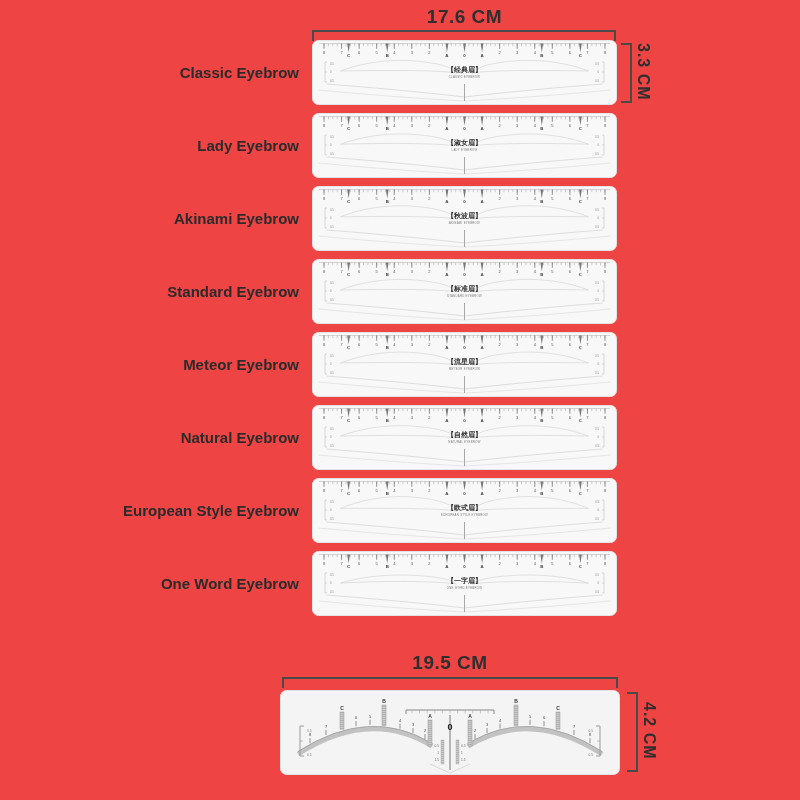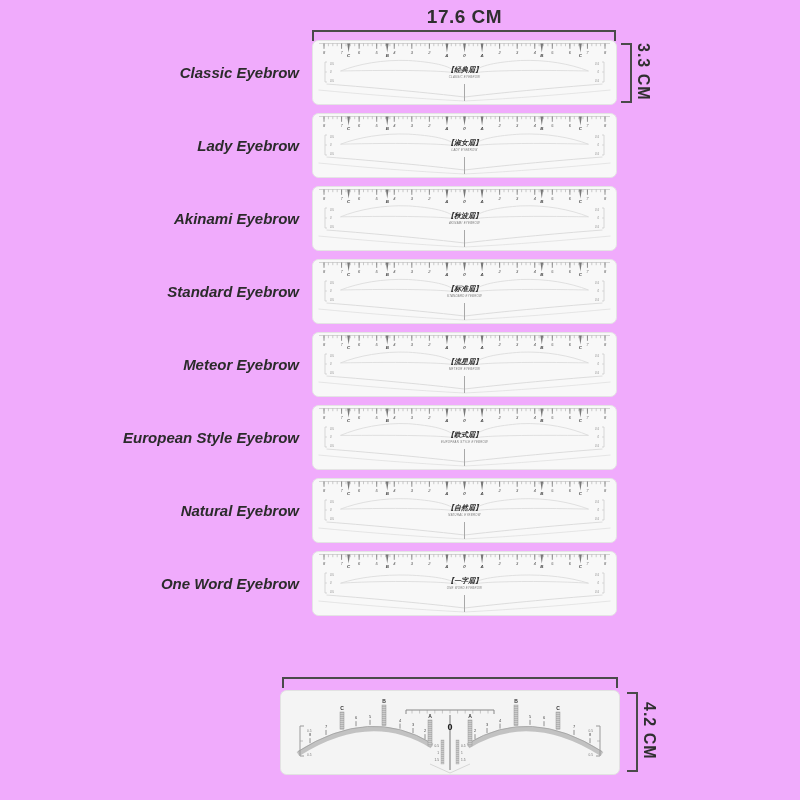--- a/index.html
+++ b/index.html
@@ -1,26 +1,26 @@
 <!DOCTYPE html>
 <html><head>
 <meta charset="utf-8">
 <style>
   html,body{margin:0;padding:0;background:#fff;}
-  .page{position:relative;width:800px;height:800px;background:#f0abfc;overflow:hidden;
+  .page{position:relative;width:800px;height:800px;background:#ef4444;overflow:hidden;
         font-family:"Liberation Sans",sans-serif;}
   .dim-text{position:absolute;text-align:center;font-size:19px;font-weight:600;
         color:#2f2f2f;letter-spacing:.5px;}
   .h-bracket{position:absolute;height:9px;border-top:2px solid #4a4a4a;
         border-left:2px solid #4a4a4a;border-right:2px solid #4a4a4a;}
   .v-bracket{position:absolute;width:9px;border-right:2px solid #4a4a4a;
         border-top:2px solid #4a4a4a;border-bottom:2px solid #4a4a4a;}
   .v-dim-text{position:absolute;display:flex;align-items:center;justify-content:center;
         writing-mode:vertical-rl;font-size:16px;font-weight:600;color:#2f2f2f;letter-spacing:1px;}
-  .rows{position:absolute;left:0;top:40px;width:617px;font-style:italic;}
+  .rows{position:absolute;left:0;top:40px;width:617px;}
   .ruler-row{display:flex;align-items:center;height:65px;margin-bottom:8px;}
   .ruler-label{width:312px;box-sizing:border-box;padding-right:13px;text-align:right;
         font-size:15px;font-weight:bold;color:#2b2b2b;}
   .ruler-svg{width:305px;height:65px;display:block;}
   .big-ruler-svg{position:absolute;left:280px;top:690px;width:340px;height:85px;}
   svg text{font-family:"Liberation Sans",sans-serif;}
 </style>
 </head>
 <body>
 
@@ -692,20 +692,153 @@
           <text x="18" y="33" font-size="2.8" fill="#888" text-anchor="start">0</text>
           <text x="18" y="42" font-size="2.8" fill="#888" text-anchor="start">0.5</text>
           <path d="M290,22 h2 v20 h-2" fill="none" stroke="#c8c8c8" stroke-width="0.7"></path>
           <line x1="292" y1="32" x2="290" y2="32" stroke="#c8c8c8" stroke-width="0.6"></line>
           <text x="287" y="24.5" font-size="2.8" fill="#888" text-anchor="end">0.5</text>
           <text x="287" y="33" font-size="2.8" fill="#888" text-anchor="end">0</text>
           <text x="287" y="42" font-size="2.8" fill="#888" text-anchor="end">0.5</text>
         </svg>
       </div>
       <div class="ruler-row">
+        <div class="ruler-label">Natural Eyebrow</div>
+        <svg class="ruler-svg" viewBox="0 0 305 65">
+          <rect x="0.5" y="0.5" width="304" height="64" rx="6" fill="#f8f8f8" stroke="#e4e4e4"></rect>
+          <line x1="7" y1="3.5" x2="298" y2="3.5" stroke="#bbb" stroke-width="0.6"></line>
+          <line x1="12.0" y1="3.5" x2="12.0" y2="6.2" stroke="#9a9a9a" stroke-width="0.5"></line>
+          <line x1="16.4" y1="3.5" x2="16.4" y2="6.2" stroke="#9a9a9a" stroke-width="0.5"></line>
+          <line x1="20.8" y1="3.5" x2="20.8" y2="6.2" stroke="#9a9a9a" stroke-width="0.5"></line>
+          <line x1="25.2" y1="3.5" x2="25.2" y2="6.2" stroke="#9a9a9a" stroke-width="0.5"></line>
+          <line x1="29.6" y1="3.5" x2="29.6" y2="6.2" stroke="#9a9a9a" stroke-width="0.5"></line>
+          <line x1="34.0" y1="3.5" x2="34.0" y2="6.2" stroke="#9a9a9a" stroke-width="0.5"></line>
+          <line x1="38.3" y1="3.5" x2="38.3" y2="6.2" stroke="#9a9a9a" stroke-width="0.5"></line>
+          <line x1="42.7" y1="3.5" x2="42.7" y2="6.2" stroke="#9a9a9a" stroke-width="0.5"></line>
+          <line x1="47.1" y1="3.5" x2="47.1" y2="6.2" stroke="#9a9a9a" stroke-width="0.5"></line>
+          <line x1="51.5" y1="3.5" x2="51.5" y2="6.2" stroke="#9a9a9a" stroke-width="0.5"></line>
+          <line x1="55.9" y1="3.5" x2="55.9" y2="6.2" stroke="#9a9a9a" stroke-width="0.5"></line>
+          <line x1="60.3" y1="3.5" x2="60.3" y2="6.2" stroke="#9a9a9a" stroke-width="0.5"></line>
+          <line x1="64.7" y1="3.5" x2="64.7" y2="6.2" stroke="#9a9a9a" stroke-width="0.5"></line>
+          <line x1="69.1" y1="3.5" x2="69.1" y2="6.2" stroke="#9a9a9a" stroke-width="0.5"></line>
+          <line x1="73.5" y1="3.5" x2="73.5" y2="6.2" stroke="#9a9a9a" stroke-width="0.5"></line>
+          <line x1="77.9" y1="3.5" x2="77.9" y2="6.2" stroke="#9a9a9a" stroke-width="0.5"></line>
+          <line x1="82.3" y1="3.5" x2="82.3" y2="6.2" stroke="#9a9a9a" stroke-width="0.5"></line>
+          <line x1="86.6" y1="3.5" x2="86.6" y2="6.2" stroke="#9a9a9a" stroke-width="0.5"></line>
+          <line x1="91.0" y1="3.5" x2="91.0" y2="6.2" stroke="#9a9a9a" stroke-width="0.5"></line>
+          <line x1="95.4" y1="3.5" x2="95.4" y2="6.2" stroke="#9a9a9a" stroke-width="0.5"></line>
+          <line x1="99.8" y1="3.5" x2="99.8" y2="6.2" stroke="#9a9a9a" stroke-width="0.5"></line>
+          <line x1="104.2" y1="3.5" x2="104.2" y2="6.2" stroke="#9a9a9a" stroke-width="0.5"></line>
+          <line x1="108.6" y1="3.5" x2="108.6" y2="6.2" stroke="#9a9a9a" stroke-width="0.5"></line>
+          <line x1="113.0" y1="3.5" x2="113.0" y2="6.2" stroke="#9a9a9a" stroke-width="0.5"></line>
+          <line x1="117.4" y1="3.5" x2="117.4" y2="6.2" stroke="#9a9a9a" stroke-width="0.5"></line>
+          <line x1="121.8" y1="3.5" x2="121.8" y2="6.2" stroke="#9a9a9a" stroke-width="0.5"></line>
+          <line x1="126.2" y1="3.5" x2="126.2" y2="6.2" stroke="#9a9a9a" stroke-width="0.5"></line>
+          <line x1="130.5" y1="3.5" x2="130.5" y2="6.2" stroke="#9a9a9a" stroke-width="0.5"></line>
+          <line x1="134.9" y1="3.5" x2="134.9" y2="6.2" stroke="#9a9a9a" stroke-width="0.5"></line>
+          <line x1="139.3" y1="3.5" x2="139.3" y2="6.2" stroke="#9a9a9a" stroke-width="0.5"></line>
+          <line x1="143.7" y1="3.5" x2="143.7" y2="6.2" stroke="#9a9a9a" stroke-width="0.5"></line>
+          <line x1="148.1" y1="3.5" x2="148.1" y2="6.2" stroke="#9a9a9a" stroke-width="0.5"></line>
+          <line x1="152.5" y1="3.5" x2="152.5" y2="6.2" stroke="#9a9a9a" stroke-width="0.5"></line>
+          <line x1="156.9" y1="3.5" x2="156.9" y2="6.2" stroke="#9a9a9a" stroke-width="0.5"></line>
+          <line x1="161.3" y1="3.5" x2="161.3" y2="6.2" stroke="#9a9a9a" stroke-width="0.5"></line>
+          <line x1="165.7" y1="3.5" x2="165.7" y2="6.2" stroke="#9a9a9a" stroke-width="0.5"></line>
+          <line x1="170.1" y1="3.5" x2="170.1" y2="6.2" stroke="#9a9a9a" stroke-width="0.5"></line>
+          <line x1="174.5" y1="3.5" x2="174.5" y2="6.2" stroke="#9a9a9a" stroke-width="0.5"></line>
+          <line x1="178.8" y1="3.5" x2="178.8" y2="6.2" stroke="#9a9a9a" stroke-width="0.5"></line>
+          <line x1="183.2" y1="3.5" x2="183.2" y2="6.2" stroke="#9a9a9a" stroke-width="0.5"></line>
+          <line x1="187.6" y1="3.5" x2="187.6" y2="6.2" stroke="#9a9a9a" stroke-width="0.5"></line>
+          <line x1="192.0" y1="3.5" x2="192.0" y2="6.2" stroke="#9a9a9a" stroke-width="0.5"></line>
+          <line x1="196.4" y1="3.5" x2="196.4" y2="6.2" stroke="#9a9a9a" stroke-width="0.5"></line>
+          <line x1="200.8" y1="3.5" x2="200.8" y2="6.2" stroke="#9a9a9a" stroke-width="0.5"></line>
+          <line x1="205.2" y1="3.5" x2="205.2" y2="6.2" stroke="#9a9a9a" stroke-width="0.5"></line>
+          <line x1="209.6" y1="3.5" x2="209.6" y2="6.2" stroke="#9a9a9a" stroke-width="0.5"></line>
+          <line x1="214.0" y1="3.5" x2="214.0" y2="6.2" stroke="#9a9a9a" stroke-width="0.5"></line>
+          <line x1="218.4" y1="3.5" x2="218.4" y2="6.2" stroke="#9a9a9a" stroke-width="0.5"></line>
+          <line x1="222.8" y1="3.5" x2="222.8" y2="6.2" stroke="#9a9a9a" stroke-width="0.5"></line>
+          <line x1="227.1" y1="3.5" x2="227.1" y2="6.2" stroke="#9a9a9a" stroke-width="0.5"></line>
+          <line x1="231.5" y1="3.5" x2="231.5" y2="6.2" stroke="#9a9a9a" stroke-width="0.5"></line>
+          <line x1="235.9" y1="3.5" x2="235.9" y2="6.2" stroke="#9a9a9a" stroke-width="0.5"></line>
+          <line x1="240.3" y1="3.5" x2="240.3" y2="6.2" stroke="#9a9a9a" stroke-width="0.5"></line>
+          <line x1="244.7" y1="3.5" x2="244.7" y2="6.2" stroke="#9a9a9a" stroke-width="0.5"></line>
+          <line x1="249.1" y1="3.5" x2="249.1" y2="6.2" stroke="#9a9a9a" stroke-width="0.5"></line>
+          <line x1="253.5" y1="3.5" x2="253.5" y2="6.2" stroke="#9a9a9a" stroke-width="0.5"></line>
+          <line x1="257.9" y1="3.5" x2="257.9" y2="6.2" stroke="#9a9a9a" stroke-width="0.5"></line>
+          <line x1="262.3" y1="3.5" x2="262.3" y2="6.2" stroke="#9a9a9a" stroke-width="0.5"></line>
+          <line x1="266.7" y1="3.5" x2="266.7" y2="6.2" stroke="#9a9a9a" stroke-width="0.5"></line>
+          <line x1="271.0" y1="3.5" x2="271.0" y2="6.2" stroke="#9a9a9a" stroke-width="0.5"></line>
+          <line x1="275.4" y1="3.5" x2="275.4" y2="6.2" stroke="#9a9a9a" stroke-width="0.5"></line>
+          <line x1="279.8" y1="3.5" x2="279.8" y2="6.2" stroke="#9a9a9a" stroke-width="0.5"></line>
+          <line x1="284.2" y1="3.5" x2="284.2" y2="6.2" stroke="#9a9a9a" stroke-width="0.5"></line>
+          <line x1="288.6" y1="3.5" x2="288.6" y2="6.2" stroke="#9a9a9a" stroke-width="0.5"></line>
+          <line x1="293.0" y1="3.5" x2="293.0" y2="6.2" stroke="#9a9a9a" stroke-width="0.5"></line>
+          <line x1="12" y1="3.5" x2="12" y2="8.8" stroke="#777" stroke-width="0.8"></line>
+          <text x="12" y="13.5" font-size="4" fill="#555" text-anchor="middle">8</text>
+          <line x1="29.5625" y1="3.5" x2="29.5625" y2="8.8" stroke="#777" stroke-width="0.8"></line>
+          <text x="29.5625" y="13.5" font-size="4" fill="#555" text-anchor="middle">7</text>
+          <path d="M35.18750000000001,3.5 L37.987500000000004,3.5 L36.587500000000006,12.5 Z" fill="#787878"></path>
+          <text x="36.587500000000006" y="17" font-size="4.4" font-weight="bold" fill="#444" text-anchor="middle">C</text>
+          <line x1="47.125" y1="3.5" x2="47.125" y2="8.8" stroke="#777" stroke-width="0.8"></line>
+          <text x="47.125" y="13.5" font-size="4" fill="#555" text-anchor="middle">6</text>
+          <line x1="64.6875" y1="3.5" x2="64.6875" y2="8.8" stroke="#777" stroke-width="0.8"></line>
+          <text x="64.6875" y="13.5" font-size="4" fill="#555" text-anchor="middle">5</text>
+          <path d="M73.82499999999999,3.5 L76.625,3.5 L75.225,12.5 Z" fill="#787878"></path>
+          <text x="75.225" y="17" font-size="4.4" font-weight="bold" fill="#444" text-anchor="middle">B</text>
+          <line x1="82.25" y1="3.5" x2="82.25" y2="8.8" stroke="#777" stroke-width="0.8"></line>
+          <text x="82.25" y="13.5" font-size="4" fill="#555" text-anchor="middle">4</text>
+          <line x1="99.8125" y1="3.5" x2="99.8125" y2="8.8" stroke="#777" stroke-width="0.8"></line>
+          <text x="99.8125" y="13.5" font-size="4" fill="#555" text-anchor="middle">3</text>
+          <line x1="117.375" y1="3.5" x2="117.375" y2="8.8" stroke="#777" stroke-width="0.8"></line>
+          <text x="117.375" y="13.5" font-size="4" fill="#555" text-anchor="middle">2</text>
+          <path d="M133.5375,3.5 L136.3375,3.5 L134.9375,12.5 Z" fill="#787878"></path>
+          <text x="134.9375" y="17" font-size="4.4" font-weight="bold" fill="#444" text-anchor="middle">A</text>
+          <path d="M151.1,3.5 L153.9,3.5 L152.5,12.5 Z" fill="#787878"></path>
+          <text x="152.5" y="17" font-size="4.4" font-weight="bold" fill="#444" text-anchor="middle">0</text>
+          <path d="M168.6625,3.5 L171.4625,3.5 L170.0625,12.5 Z" fill="#787878"></path>
+          <text x="170.0625" y="17" font-size="4.4" font-weight="bold" fill="#444" text-anchor="middle">A</text>
+          <line x1="187.625" y1="3.5" x2="187.625" y2="8.8" stroke="#777" stroke-width="0.8"></line>
+          <text x="187.625" y="13.5" font-size="4" fill="#555" text-anchor="middle">2</text>
+          <line x1="205.1875" y1="3.5" x2="205.1875" y2="8.8" stroke="#777" stroke-width="0.8"></line>
+          <text x="205.1875" y="13.5" font-size="4" fill="#555" text-anchor="middle">3</text>
+          <line x1="222.75" y1="3.5" x2="222.75" y2="8.8" stroke="#777" stroke-width="0.8"></line>
+          <text x="222.75" y="13.5" font-size="4" fill="#555" text-anchor="middle">4</text>
+          <path d="M228.375,3.5 L231.175,3.5 L229.775,12.5 Z" fill="#787878"></path>
+          <text x="229.775" y="17" font-size="4.4" font-weight="bold" fill="#444" text-anchor="middle">B</text>
+          <line x1="240.3125" y1="3.5" x2="240.3125" y2="8.8" stroke="#777" stroke-width="0.8"></line>
+          <text x="240.3125" y="13.5" font-size="4" fill="#555" text-anchor="middle">5</text>
+          <line x1="257.875" y1="3.5" x2="257.875" y2="8.8" stroke="#777" stroke-width="0.8"></line>
+          <text x="257.875" y="13.5" font-size="4" fill="#555" text-anchor="middle">6</text>
+          <path d="M267.01250000000005,3.5 L269.8125,3.5 L268.4125,12.5 Z" fill="#787878"></path>
+          <text x="268.4125" y="17" font-size="4.4" font-weight="bold" fill="#444" text-anchor="middle">C</text>
+          <line x1="275.4375" y1="3.5" x2="275.4375" y2="8.8" stroke="#777" stroke-width="0.8"></line>
+          <text x="275.4375" y="13.5" font-size="4" fill="#555" text-anchor="middle">7</text>
+          <line x1="293" y1="3.5" x2="293" y2="8.8" stroke="#777" stroke-width="0.8"></line>
+          <text x="293" y="13.5" font-size="4" fill="#555" text-anchor="middle">8</text>
+          <path d="M160.5,33 C166.5,25.2 186.5,22.25 208.5,20.8 C234.5,19.825 258.5,24.2 276.5,31.1 C250.5,30.5 216.5,30 186.5,31 C170.5,31.6 163.5,32.4 160.5,33 Z" fill="none" stroke="#d9d9d9" stroke-width="0.8"></path>
+          <path d="M160.5,33 C166.5,25.2 186.5,22.25 208.5,20.8 C234.5,19.825 258.5,24.2 276.5,31.1 C250.5,30.5 216.5,30 186.5,31 C170.5,31.6 163.5,32.4 160.5,33 Z" fill="none" stroke="#d9d9d9" stroke-width="0.8" transform="matrix(-1,0,0,1,305,0)"></path>
+          <path d="M152.5,57 C118.5,53 66.5,48 14.5,44" fill="none" stroke="#d5d5d5" stroke-width="0.8"></path>
+          <path d="M152.5,61 C102.5,58.5 48.5,54 6.5,50" fill="none" stroke="#dcdcdc" stroke-width="0.7"></path>
+          <path d="M152.5,57 C118.5,53 66.5,48 14.5,44" fill="none" stroke="#d5d5d5" stroke-width="0.8" transform="matrix(-1,0,0,1,305,0)"></path>
+          <path d="M152.5,61 C102.5,58.5 48.5,54 6.5,50" fill="none" stroke="#dcdcdc" stroke-width="0.7" transform="matrix(-1,0,0,1,305,0)"></path>
+          <line x1="152.5" y1="44" x2="152.5" y2="61" stroke="#a8a8a8" stroke-width="1"></line>
+          <text x="152.5" y="31.5" font-size="7" font-weight="bold" fill="#2d2d2d" text-anchor="middle">【自然眉】</text>
+          <text x="152.5" y="37.5" font-size="2.8" fill="#777" text-anchor="middle" letter-spacing="0.3">NATURAL EYEBROW</text>
+          <path d="M15,22 h-2 v20 h2" fill="none" stroke="#c8c8c8" stroke-width="0.7"></path>
+          <line x1="13" y1="32" x2="15" y2="32" stroke="#c8c8c8" stroke-width="0.6"></line>
+          <text x="18" y="24.5" font-size="2.8" fill="#888" text-anchor="start">0.5</text>
+          <text x="18" y="33" font-size="2.8" fill="#888" text-anchor="start">0</text>
+          <text x="18" y="42" font-size="2.8" fill="#888" text-anchor="start">0.5</text>
+          <path d="M290,22 h2 v20 h-2" fill="none" stroke="#c8c8c8" stroke-width="0.7"></path>
+          <line x1="292" y1="32" x2="290" y2="32" stroke="#c8c8c8" stroke-width="0.6"></line>
+          <text x="287" y="24.5" font-size="2.8" fill="#888" text-anchor="end">0.5</text>
+          <text x="287" y="33" font-size="2.8" fill="#888" text-anchor="end">0</text>
+          <text x="287" y="42" font-size="2.8" fill="#888" text-anchor="end">0.5</text>
+        </svg>
+      </div>
+      <div class="ruler-row">
         <div class="ruler-label">European Style Eyebrow</div>
         <svg class="ruler-svg" viewBox="0 0 305 65">
           <rect x="0.5" y="0.5" width="304" height="64" rx="6" fill="#f8f8f8" stroke="#e4e4e4"></rect>
           <line x1="7" y1="3.5" x2="298" y2="3.5" stroke="#bbb" stroke-width="0.6"></line>
           <line x1="12.0" y1="3.5" x2="12.0" y2="6.2" stroke="#9a9a9a" stroke-width="0.5"></line>
           <line x1="16.4" y1="3.5" x2="16.4" y2="6.2" stroke="#9a9a9a" stroke-width="0.5"></line>
           <line x1="20.8" y1="3.5" x2="20.8" y2="6.2" stroke="#9a9a9a" stroke-width="0.5"></line>
           <line x1="25.2" y1="3.5" x2="25.2" y2="6.2" stroke="#9a9a9a" stroke-width="0.5"></line>
           <line x1="29.6" y1="3.5" x2="29.6" y2="6.2" stroke="#9a9a9a" stroke-width="0.5"></line>
           <line x1="34.0" y1="3.5" x2="34.0" y2="6.2" stroke="#9a9a9a" stroke-width="0.5"></line>
@@ -812,153 +945,20 @@
           <text x="293" y="13.5" font-size="4" fill="#555" text-anchor="middle">8</text>
           <path d="M160.5,33 C166.5,23.8 186.5,20.5 208.5,18.7 C234.5,17.549999999999997 258.5,22.8 276.5,30.4 C250.5,30.5 216.5,30 186.5,31 C170.5,31.6 163.5,32.4 160.5,33 Z" fill="none" stroke="#d9d9d9" stroke-width="0.8"></path>
           <path d="M160.5,33 C166.5,23.8 186.5,20.5 208.5,18.7 C234.5,17.549999999999997 258.5,22.8 276.5,30.4 C250.5,30.5 216.5,30 186.5,31 C170.5,31.6 163.5,32.4 160.5,33 Z" fill="none" stroke="#d9d9d9" stroke-width="0.8" transform="matrix(-1,0,0,1,305,0)"></path>
           <path d="M152.5,57 C118.5,53 66.5,48 14.5,44" fill="none" stroke="#d5d5d5" stroke-width="0.8"></path>
           <path d="M152.5,61 C102.5,58.5 48.5,54 6.5,50" fill="none" stroke="#dcdcdc" stroke-width="0.7"></path>
           <path d="M152.5,57 C118.5,53 66.5,48 14.5,44" fill="none" stroke="#d5d5d5" stroke-width="0.8" transform="matrix(-1,0,0,1,305,0)"></path>
           <path d="M152.5,61 C102.5,58.5 48.5,54 6.5,50" fill="none" stroke="#dcdcdc" stroke-width="0.7" transform="matrix(-1,0,0,1,305,0)"></path>
           <line x1="152.5" y1="44" x2="152.5" y2="61" stroke="#a8a8a8" stroke-width="1"></line>
           <text x="152.5" y="31.5" font-size="7" font-weight="bold" fill="#2d2d2d" text-anchor="middle">【欧式眉】</text>
           <text x="152.5" y="37.5" font-size="2.8" fill="#777" text-anchor="middle" letter-spacing="0.3">EUROPEAN STYLE EYEBROW</text>
-          <path d="M15,22 h-2 v20 h2" fill="none" stroke="#c8c8c8" stroke-width="0.7"></path>
-          <line x1="13" y1="32" x2="15" y2="32" stroke="#c8c8c8" stroke-width="0.6"></line>
-          <text x="18" y="24.5" font-size="2.8" fill="#888" text-anchor="start">0.5</text>
-          <text x="18" y="33" font-size="2.8" fill="#888" text-anchor="start">0</text>
-          <text x="18" y="42" font-size="2.8" fill="#888" text-anchor="start">0.5</text>
-          <path d="M290,22 h2 v20 h-2" fill="none" stroke="#c8c8c8" stroke-width="0.7"></path>
-          <line x1="292" y1="32" x2="290" y2="32" stroke="#c8c8c8" stroke-width="0.6"></line>
-          <text x="287" y="24.5" font-size="2.8" fill="#888" text-anchor="end">0.5</text>
-          <text x="287" y="33" font-size="2.8" fill="#888" text-anchor="end">0</text>
-          <text x="287" y="42" font-size="2.8" fill="#888" text-anchor="end">0.5</text>
-        </svg>
-      </div>
-      <div class="ruler-row">
-        <div class="ruler-label">Natural Eyebrow</div>
-        <svg class="ruler-svg" viewBox="0 0 305 65">
-          <rect x="0.5" y="0.5" width="304" height="64" rx="6" fill="#f8f8f8" stroke="#e4e4e4"></rect>
-          <line x1="7" y1="3.5" x2="298" y2="3.5" stroke="#bbb" stroke-width="0.6"></line>
-          <line x1="12.0" y1="3.5" x2="12.0" y2="6.2" stroke="#9a9a9a" stroke-width="0.5"></line>
-          <line x1="16.4" y1="3.5" x2="16.4" y2="6.2" stroke="#9a9a9a" stroke-width="0.5"></line>
-          <line x1="20.8" y1="3.5" x2="20.8" y2="6.2" stroke="#9a9a9a" stroke-width="0.5"></line>
-          <line x1="25.2" y1="3.5" x2="25.2" y2="6.2" stroke="#9a9a9a" stroke-width="0.5"></line>
-          <line x1="29.6" y1="3.5" x2="29.6" y2="6.2" stroke="#9a9a9a" stroke-width="0.5"></line>
-          <line x1="34.0" y1="3.5" x2="34.0" y2="6.2" stroke="#9a9a9a" stroke-width="0.5"></line>
-          <line x1="38.3" y1="3.5" x2="38.3" y2="6.2" stroke="#9a9a9a" stroke-width="0.5"></line>
-          <line x1="42.7" y1="3.5" x2="42.7" y2="6.2" stroke="#9a9a9a" stroke-width="0.5"></line>
-          <line x1="47.1" y1="3.5" x2="47.1" y2="6.2" stroke="#9a9a9a" stroke-width="0.5"></line>
-          <line x1="51.5" y1="3.5" x2="51.5" y2="6.2" stroke="#9a9a9a" stroke-width="0.5"></line>
-          <line x1="55.9" y1="3.5" x2="55.9" y2="6.2" stroke="#9a9a9a" stroke-width="0.5"></line>
-          <line x1="60.3" y1="3.5" x2="60.3" y2="6.2" stroke="#9a9a9a" stroke-width="0.5"></line>
-          <line x1="64.7" y1="3.5" x2="64.7" y2="6.2" stroke="#9a9a9a" stroke-width="0.5"></line>
-          <line x1="69.1" y1="3.5" x2="69.1" y2="6.2" stroke="#9a9a9a" stroke-width="0.5"></line>
-          <line x1="73.5" y1="3.5" x2="73.5" y2="6.2" stroke="#9a9a9a" stroke-width="0.5"></line>
-          <line x1="77.9" y1="3.5" x2="77.9" y2="6.2" stroke="#9a9a9a" stroke-width="0.5"></line>
-          <line x1="82.3" y1="3.5" x2="82.3" y2="6.2" stroke="#9a9a9a" stroke-width="0.5"></line>
-          <line x1="86.6" y1="3.5" x2="86.6" y2="6.2" stroke="#9a9a9a" stroke-width="0.5"></line>
-          <line x1="91.0" y1="3.5" x2="91.0" y2="6.2" stroke="#9a9a9a" stroke-width="0.5"></line>
-          <line x1="95.4" y1="3.5" x2="95.4" y2="6.2" stroke="#9a9a9a" stroke-width="0.5"></line>
-          <line x1="99.8" y1="3.5" x2="99.8" y2="6.2" stroke="#9a9a9a" stroke-width="0.5"></line>
-          <line x1="104.2" y1="3.5" x2="104.2" y2="6.2" stroke="#9a9a9a" stroke-width="0.5"></line>
-          <line x1="108.6" y1="3.5" x2="108.6" y2="6.2" stroke="#9a9a9a" stroke-width="0.5"></line>
-          <line x1="113.0" y1="3.5" x2="113.0" y2="6.2" stroke="#9a9a9a" stroke-width="0.5"></line>
-          <line x1="117.4" y1="3.5" x2="117.4" y2="6.2" stroke="#9a9a9a" stroke-width="0.5"></line>
-          <line x1="121.8" y1="3.5" x2="121.8" y2="6.2" stroke="#9a9a9a" stroke-width="0.5"></line>
-          <line x1="126.2" y1="3.5" x2="126.2" y2="6.2" stroke="#9a9a9a" stroke-width="0.5"></line>
-          <line x1="130.5" y1="3.5" x2="130.5" y2="6.2" stroke="#9a9a9a" stroke-width="0.5"></line>
-          <line x1="134.9" y1="3.5" x2="134.9" y2="6.2" stroke="#9a9a9a" stroke-width="0.5"></line>
-          <line x1="139.3" y1="3.5" x2="139.3" y2="6.2" stroke="#9a9a9a" stroke-width="0.5"></line>
-          <line x1="143.7" y1="3.5" x2="143.7" y2="6.2" stroke="#9a9a9a" stroke-width="0.5"></line>
-          <line x1="148.1" y1="3.5" x2="148.1" y2="6.2" stroke="#9a9a9a" stroke-width="0.5"></line>
-          <line x1="152.5" y1="3.5" x2="152.5" y2="6.2" stroke="#9a9a9a" stroke-width="0.5"></line>
-          <line x1="156.9" y1="3.5" x2="156.9" y2="6.2" stroke="#9a9a9a" stroke-width="0.5"></line>
-          <line x1="161.3" y1="3.5" x2="161.3" y2="6.2" stroke="#9a9a9a" stroke-width="0.5"></line>
-          <line x1="165.7" y1="3.5" x2="165.7" y2="6.2" stroke="#9a9a9a" stroke-width="0.5"></line>
-          <line x1="170.1" y1="3.5" x2="170.1" y2="6.2" stroke="#9a9a9a" stroke-width="0.5"></line>
-          <line x1="174.5" y1="3.5" x2="174.5" y2="6.2" stroke="#9a9a9a" stroke-width="0.5"></line>
-          <line x1="178.8" y1="3.5" x2="178.8" y2="6.2" stroke="#9a9a9a" stroke-width="0.5"></line>
-          <line x1="183.2" y1="3.5" x2="183.2" y2="6.2" stroke="#9a9a9a" stroke-width="0.5"></line>
-          <line x1="187.6" y1="3.5" x2="187.6" y2="6.2" stroke="#9a9a9a" stroke-width="0.5"></line>
-          <line x1="192.0" y1="3.5" x2="192.0" y2="6.2" stroke="#9a9a9a" stroke-width="0.5"></line>
-          <line x1="196.4" y1="3.5" x2="196.4" y2="6.2" stroke="#9a9a9a" stroke-width="0.5"></line>
-          <line x1="200.8" y1="3.5" x2="200.8" y2="6.2" stroke="#9a9a9a" stroke-width="0.5"></line>
-          <line x1="205.2" y1="3.5" x2="205.2" y2="6.2" stroke="#9a9a9a" stroke-width="0.5"></line>
-          <line x1="209.6" y1="3.5" x2="209.6" y2="6.2" stroke="#9a9a9a" stroke-width="0.5"></line>
-          <line x1="214.0" y1="3.5" x2="214.0" y2="6.2" stroke="#9a9a9a" stroke-width="0.5"></line>
-          <line x1="218.4" y1="3.5" x2="218.4" y2="6.2" stroke="#9a9a9a" stroke-width="0.5"></line>
-          <line x1="222.8" y1="3.5" x2="222.8" y2="6.2" stroke="#9a9a9a" stroke-width="0.5"></line>
-          <line x1="227.1" y1="3.5" x2="227.1" y2="6.2" stroke="#9a9a9a" stroke-width="0.5"></line>
-          <line x1="231.5" y1="3.5" x2="231.5" y2="6.2" stroke="#9a9a9a" stroke-width="0.5"></line>
-          <line x1="235.9" y1="3.5" x2="235.9" y2="6.2" stroke="#9a9a9a" stroke-width="0.5"></line>
-          <line x1="240.3" y1="3.5" x2="240.3" y2="6.2" stroke="#9a9a9a" stroke-width="0.5"></line>
-          <line x1="244.7" y1="3.5" x2="244.7" y2="6.2" stroke="#9a9a9a" stroke-width="0.5"></line>
-          <line x1="249.1" y1="3.5" x2="249.1" y2="6.2" stroke="#9a9a9a" stroke-width="0.5"></line>
-          <line x1="253.5" y1="3.5" x2="253.5" y2="6.2" stroke="#9a9a9a" stroke-width="0.5"></line>
-          <line x1="257.9" y1="3.5" x2="257.9" y2="6.2" stroke="#9a9a9a" stroke-width="0.5"></line>
-          <line x1="262.3" y1="3.5" x2="262.3" y2="6.2" stroke="#9a9a9a" stroke-width="0.5"></line>
-          <line x1="266.7" y1="3.5" x2="266.7" y2="6.2" stroke="#9a9a9a" stroke-width="0.5"></line>
-          <line x1="271.0" y1="3.5" x2="271.0" y2="6.2" stroke="#9a9a9a" stroke-width="0.5"></line>
-          <line x1="275.4" y1="3.5" x2="275.4" y2="6.2" stroke="#9a9a9a" stroke-width="0.5"></line>
-          <line x1="279.8" y1="3.5" x2="279.8" y2="6.2" stroke="#9a9a9a" stroke-width="0.5"></line>
-          <line x1="284.2" y1="3.5" x2="284.2" y2="6.2" stroke="#9a9a9a" stroke-width="0.5"></line>
-          <line x1="288.6" y1="3.5" x2="288.6" y2="6.2" stroke="#9a9a9a" stroke-width="0.5"></line>
-          <line x1="293.0" y1="3.5" x2="293.0" y2="6.2" stroke="#9a9a9a" stroke-width="0.5"></line>
-          <line x1="12" y1="3.5" x2="12" y2="8.8" stroke="#777" stroke-width="0.8"></line>
-          <text x="12" y="13.5" font-size="4" fill="#555" text-anchor="middle">8</text>
-          <line x1="29.5625" y1="3.5" x2="29.5625" y2="8.8" stroke="#777" stroke-width="0.8"></line>
-          <text x="29.5625" y="13.5" font-size="4" fill="#555" text-anchor="middle">7</text>
-          <path d="M35.18750000000001,3.5 L37.987500000000004,3.5 L36.587500000000006,12.5 Z" fill="#787878"></path>
-          <text x="36.587500000000006" y="17" font-size="4.4" font-weight="bold" fill="#444" text-anchor="middle">C</text>
-          <line x1="47.125" y1="3.5" x2="47.125" y2="8.8" stroke="#777" stroke-width="0.8"></line>
-          <text x="47.125" y="13.5" font-size="4" fill="#555" text-anchor="middle">6</text>
-          <line x1="64.6875" y1="3.5" x2="64.6875" y2="8.8" stroke="#777" stroke-width="0.8"></line>
-          <text x="64.6875" y="13.5" font-size="4" fill="#555" text-anchor="middle">5</text>
-          <path d="M73.82499999999999,3.5 L76.625,3.5 L75.225,12.5 Z" fill="#787878"></path>
-          <text x="75.225" y="17" font-size="4.4" font-weight="bold" fill="#444" text-anchor="middle">B</text>
-          <line x1="82.25" y1="3.5" x2="82.25" y2="8.8" stroke="#777" stroke-width="0.8"></line>
-          <text x="82.25" y="13.5" font-size="4" fill="#555" text-anchor="middle">4</text>
-          <line x1="99.8125" y1="3.5" x2="99.8125" y2="8.8" stroke="#777" stroke-width="0.8"></line>
-          <text x="99.8125" y="13.5" font-size="4" fill="#555" text-anchor="middle">3</text>
-          <line x1="117.375" y1="3.5" x2="117.375" y2="8.8" stroke="#777" stroke-width="0.8"></line>
-          <text x="117.375" y="13.5" font-size="4" fill="#555" text-anchor="middle">2</text>
-          <path d="M133.5375,3.5 L136.3375,3.5 L134.9375,12.5 Z" fill="#787878"></path>
-          <text x="134.9375" y="17" font-size="4.4" font-weight="bold" fill="#444" text-anchor="middle">A</text>
-          <path d="M151.1,3.5 L153.9,3.5 L152.5,12.5 Z" fill="#787878"></path>
-          <text x="152.5" y="17" font-size="4.4" font-weight="bold" fill="#444" text-anchor="middle">0</text>
-          <path d="M168.6625,3.5 L171.4625,3.5 L170.0625,12.5 Z" fill="#787878"></path>
-          <text x="170.0625" y="17" font-size="4.4" font-weight="bold" fill="#444" text-anchor="middle">A</text>
-          <line x1="187.625" y1="3.5" x2="187.625" y2="8.8" stroke="#777" stroke-width="0.8"></line>
-          <text x="187.625" y="13.5" font-size="4" fill="#555" text-anchor="middle">2</text>
-          <line x1="205.1875" y1="3.5" x2="205.1875" y2="8.8" stroke="#777" stroke-width="0.8"></line>
-          <text x="205.1875" y="13.5" font-size="4" fill="#555" text-anchor="middle">3</text>
-          <line x1="222.75" y1="3.5" x2="222.75" y2="8.8" stroke="#777" stroke-width="0.8"></line>
-          <text x="222.75" y="13.5" font-size="4" fill="#555" text-anchor="middle">4</text>
-          <path d="M228.375,3.5 L231.175,3.5 L229.775,12.5 Z" fill="#787878"></path>
-          <text x="229.775" y="17" font-size="4.4" font-weight="bold" fill="#444" text-anchor="middle">B</text>
-          <line x1="240.3125" y1="3.5" x2="240.3125" y2="8.8" stroke="#777" stroke-width="0.8"></line>
-          <text x="240.3125" y="13.5" font-size="4" fill="#555" text-anchor="middle">5</text>
-          <line x1="257.875" y1="3.5" x2="257.875" y2="8.8" stroke="#777" stroke-width="0.8"></line>
-          <text x="257.875" y="13.5" font-size="4" fill="#555" text-anchor="middle">6</text>
-          <path d="M267.01250000000005,3.5 L269.8125,3.5 L268.4125,12.5 Z" fill="#787878"></path>
-          <text x="268.4125" y="17" font-size="4.4" font-weight="bold" fill="#444" text-anchor="middle">C</text>
-          <line x1="275.4375" y1="3.5" x2="275.4375" y2="8.8" stroke="#777" stroke-width="0.8"></line>
-          <text x="275.4375" y="13.5" font-size="4" fill="#555" text-anchor="middle">7</text>
-          <line x1="293" y1="3.5" x2="293" y2="8.8" stroke="#777" stroke-width="0.8"></line>
-          <text x="293" y="13.5" font-size="4" fill="#555" text-anchor="middle">8</text>
-          <path d="M160.5,33 C166.5,25.2 186.5,22.25 208.5,20.8 C234.5,19.825 258.5,24.2 276.5,31.1 C250.5,30.5 216.5,30 186.5,31 C170.5,31.6 163.5,32.4 160.5,33 Z" fill="none" stroke="#d9d9d9" stroke-width="0.8"></path>
-          <path d="M160.5,33 C166.5,25.2 186.5,22.25 208.5,20.8 C234.5,19.825 258.5,24.2 276.5,31.1 C250.5,30.5 216.5,30 186.5,31 C170.5,31.6 163.5,32.4 160.5,33 Z" fill="none" stroke="#d9d9d9" stroke-width="0.8" transform="matrix(-1,0,0,1,305,0)"></path>
-          <path d="M152.5,57 C118.5,53 66.5,48 14.5,44" fill="none" stroke="#d5d5d5" stroke-width="0.8"></path>
-          <path d="M152.5,61 C102.5,58.5 48.5,54 6.5,50" fill="none" stroke="#dcdcdc" stroke-width="0.7"></path>
-          <path d="M152.5,57 C118.5,53 66.5,48 14.5,44" fill="none" stroke="#d5d5d5" stroke-width="0.8" transform="matrix(-1,0,0,1,305,0)"></path>
-          <path d="M152.5,61 C102.5,58.5 48.5,54 6.5,50" fill="none" stroke="#dcdcdc" stroke-width="0.7" transform="matrix(-1,0,0,1,305,0)"></path>
-          <line x1="152.5" y1="44" x2="152.5" y2="61" stroke="#a8a8a8" stroke-width="1"></line>
-          <text x="152.5" y="31.5" font-size="7" font-weight="bold" fill="#2d2d2d" text-anchor="middle">【自然眉】</text>
-          <text x="152.5" y="37.5" font-size="2.8" fill="#777" text-anchor="middle" letter-spacing="0.3">NATURAL EYEBROW</text>
           <path d="M15,22 h-2 v20 h2" fill="none" stroke="#c8c8c8" stroke-width="0.7"></path>
           <line x1="13" y1="32" x2="15" y2="32" stroke="#c8c8c8" stroke-width="0.6"></line>
           <text x="18" y="24.5" font-size="2.8" fill="#888" text-anchor="start">0.5</text>
           <text x="18" y="33" font-size="2.8" fill="#888" text-anchor="start">0</text>
           <text x="18" y="42" font-size="2.8" fill="#888" text-anchor="start">0.5</text>
           <path d="M290,22 h2 v20 h-2" fill="none" stroke="#c8c8c8" stroke-width="0.7"></path>
           <line x1="292" y1="32" x2="290" y2="32" stroke="#c8c8c8" stroke-width="0.6"></line>
           <text x="287" y="24.5" font-size="2.8" fill="#888" text-anchor="end">0.5</text>
           <text x="287" y="33" font-size="2.8" fill="#888" text-anchor="end">0</text>
           <text x="287" y="42" font-size="2.8" fill="#888" text-anchor="end">0.5</text>
@@ -1092,20 +1092,21 @@
           <text x="18" y="42" font-size="2.8" fill="#888" text-anchor="start">0.5</text>
           <path d="M290,22 h2 v20 h-2" fill="none" stroke="#c8c8c8" stroke-width="0.7"></path>
           <line x1="292" y1="32" x2="290" y2="32" stroke="#c8c8c8" stroke-width="0.6"></line>
           <text x="287" y="24.5" font-size="2.8" fill="#888" text-anchor="end">0.5</text>
           <text x="287" y="33" font-size="2.8" fill="#888" text-anchor="end">0</text>
           <text x="287" y="42" font-size="2.8" fill="#888" text-anchor="end">0.5</text>
         </svg>
       </div>
     </div>
 
+  <div class="dim-text" style="left:280px;top:652px;width:340px;">19.5 CM</div>
   <div class="h-bracket" style="left:282px;top:677px;width:332px;"></div>
 
   <div id="big-ruler-slot">
       <svg class="big-ruler-svg" viewBox="0 0 340 85">
         <defs>
           <pattern id="hatch" width="2" height="2" patternUnits="userSpaceOnUse">
             <rect width="2" height="2" fill="#cfcfcf"></rect>
             <line x1="0" y1="0.6" x2="2" y2="0.6" stroke="#8f8f8f" stroke-width="0.5"></line>
           </pattern>
         </defs>

